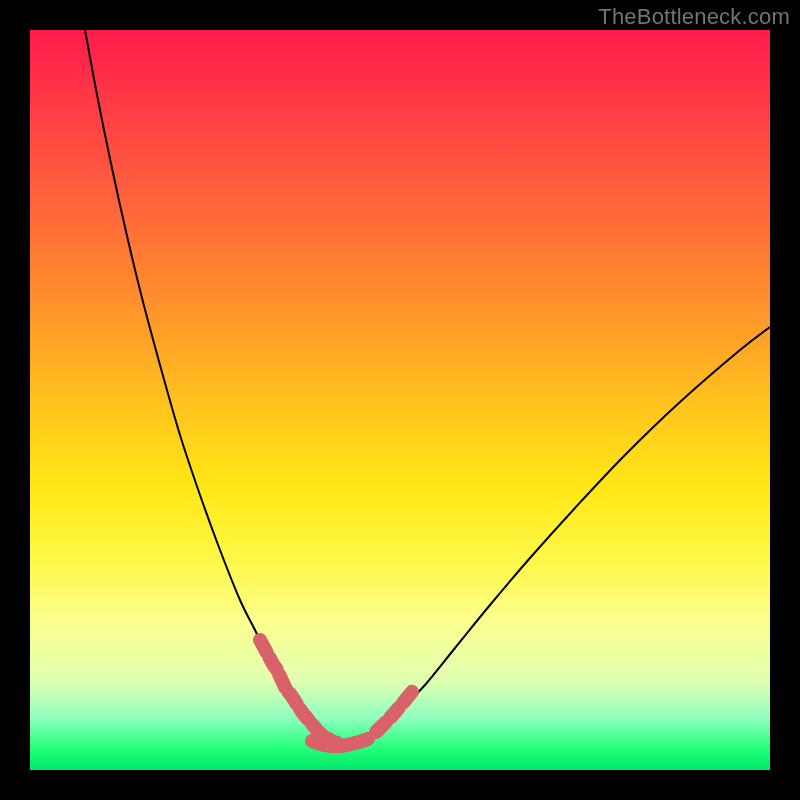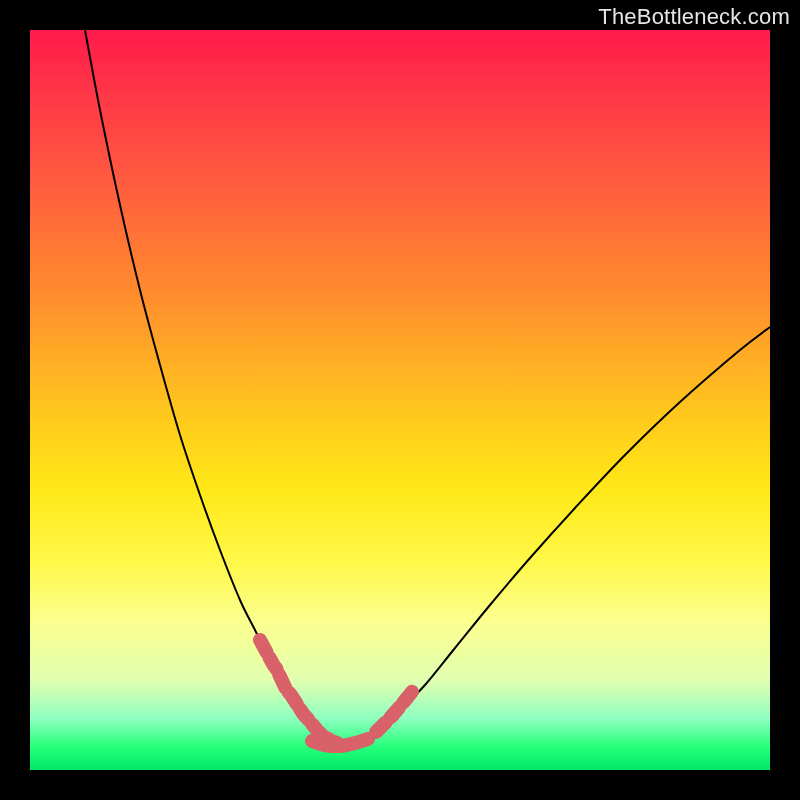--- a/index.html
+++ b/index.html
@@ -29,21 +29,21 @@
       #e0ffb0 88%,
       #8effc0 93%,
       #24ff79 97%,
       #00e768 100%
     );
   }
   .watermark {
     position: absolute;
     top: 4px;
     right: 10px;
-    color: #e5e5e5;
+    color: #737373;
     font-size: 22px;
     font-weight: 500;
     letter-spacing: 0.2px;
     z-index: 5;
   }
   svg.plot {
     position: absolute;
     left: 0;
     top: 0;
     width: 740px;

